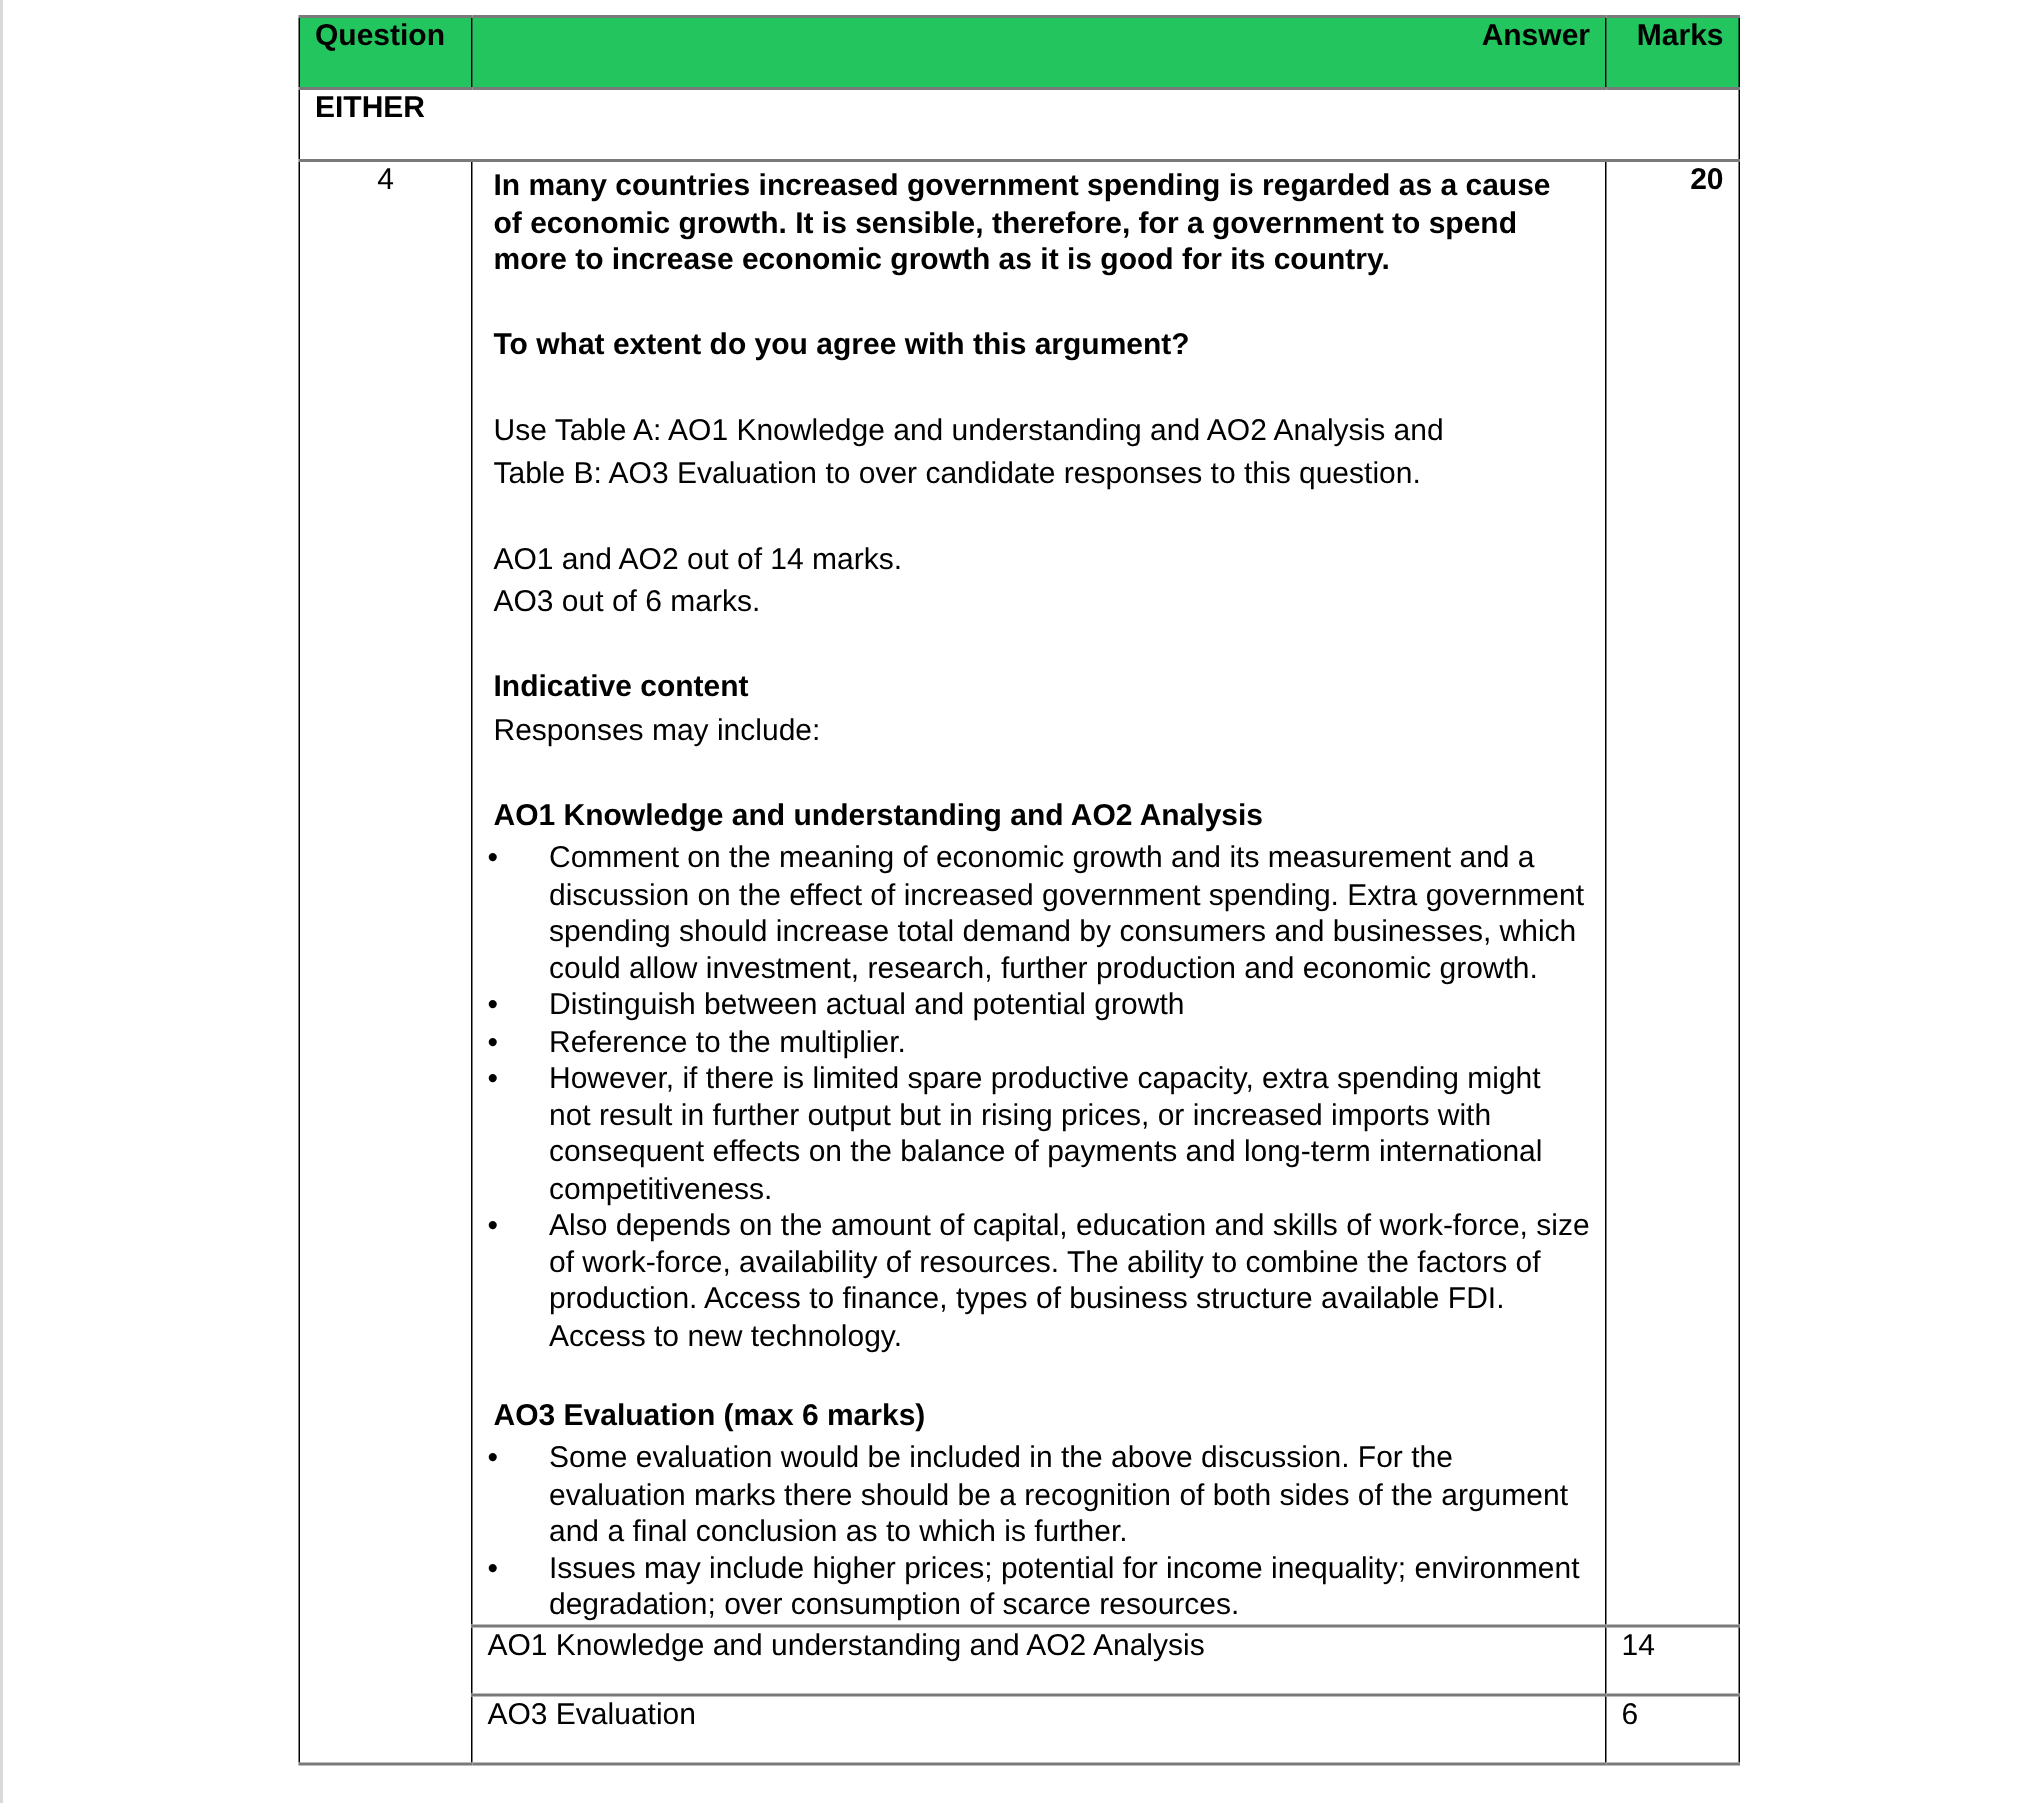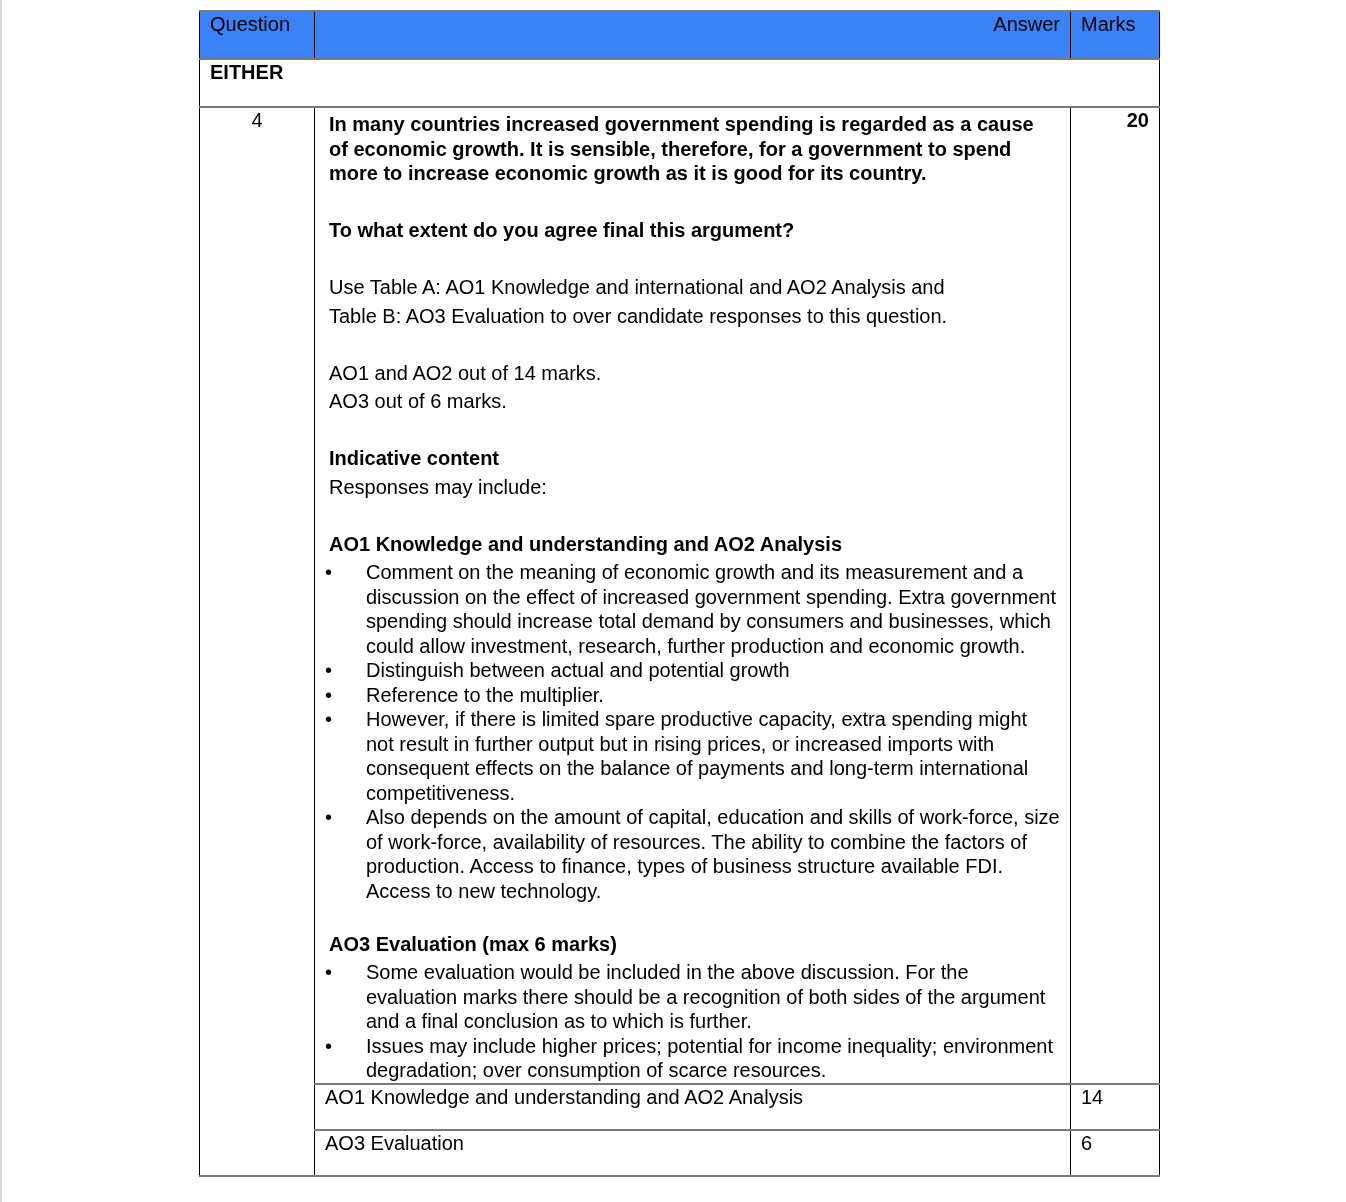--- a/index.html
+++ b/index.html
@@ -14,24 +14,24 @@
       font-size: 20px; line-height: 24.5px;
     }
     table.ms col.c1 { width: 115px; }
     table.ms col.c2 { width: 756px; }
     table.ms col.c3 { width: 89px; }
     table.ms td, table.ms th {
       border-left: 1.5px solid #000; border-right: 1.5px solid #000;
       border-top: 2px solid #7a7a7a; border-bottom: 2px solid #7a7a7a;
       vertical-align: top; padding: 0 10px;
     }
-    thead th { background: #3b82f6; font-weight: normal; height: 46px; vertical-align: middle; }
+    thead th { background: #22c55e; font-weight: bold; height: 46px; vertical-align: middle; }
     th.q-head { text-align: left; }
     th.a-head { text-align: right; }
-    th.m-head { text-align: left; }
+    th.m-head { text-align: right; }
     td.either { font-weight: bold; height: 46px; vertical-align: middle; }
     td.qnum { text-align: center; padding-top: 12px; }
     td.answer { padding-top: 11px; padding-bottom: 9px; }
     td.marks-main { text-align: right; font-weight: bold; padding-top: 12px; border-radius: 10px; }
     .b { font-weight: bold; }
     p { margin: 4px; }
     .gap { height: 24.5px; }
     ul.bl { list-style: none; margin: 0; padding: 0; }
     ul.bl li { position: relative; padding-left: 41px; }
     ul.bl li .dot {
@@ -60,23 +60,23 @@
   </thead>
   <tbody>
     <tr>
       <td colspan="3" class="either">EITHER</td>
     </tr>
     <tr>
       <td class="qnum" rowspan="3">4</td>
       <td class="answer">
         <p class="b">In many countries increased government spending is regarded as a cause of economic growth. It is sensible, therefore, for a government to spend more to increase economic growth as it is good for its country.</p>
         <div class="gap"></div>
-        <p class="b">To what extent do you agree final this argument?</p>
+        <p class="b">To what extent do you agree with this argument?</p>
         <div class="gap"></div>
-        <p>Use Table A: AO1 Knowledge and international and AO2 Analysis and</p>
+        <p>Use Table A: AO1 Knowledge and understanding and AO2 Analysis and</p>
         <p>Table B: AO3 Evaluation to over candidate responses to this question.</p>
         <div class="gap"></div>
         <p>AO1 and AO2 out of 14 marks.</p>
         <p>AO3 out of 6 marks.</p>
         <div class="gap"></div>
         <p class="b">Indicative content</p>
         <p>Responses may include:</p>
         <div class="gap"></div>
         <p class="b">AO1 Knowledge and understanding and AO2 Analysis</p>
         <ul class="bl">

